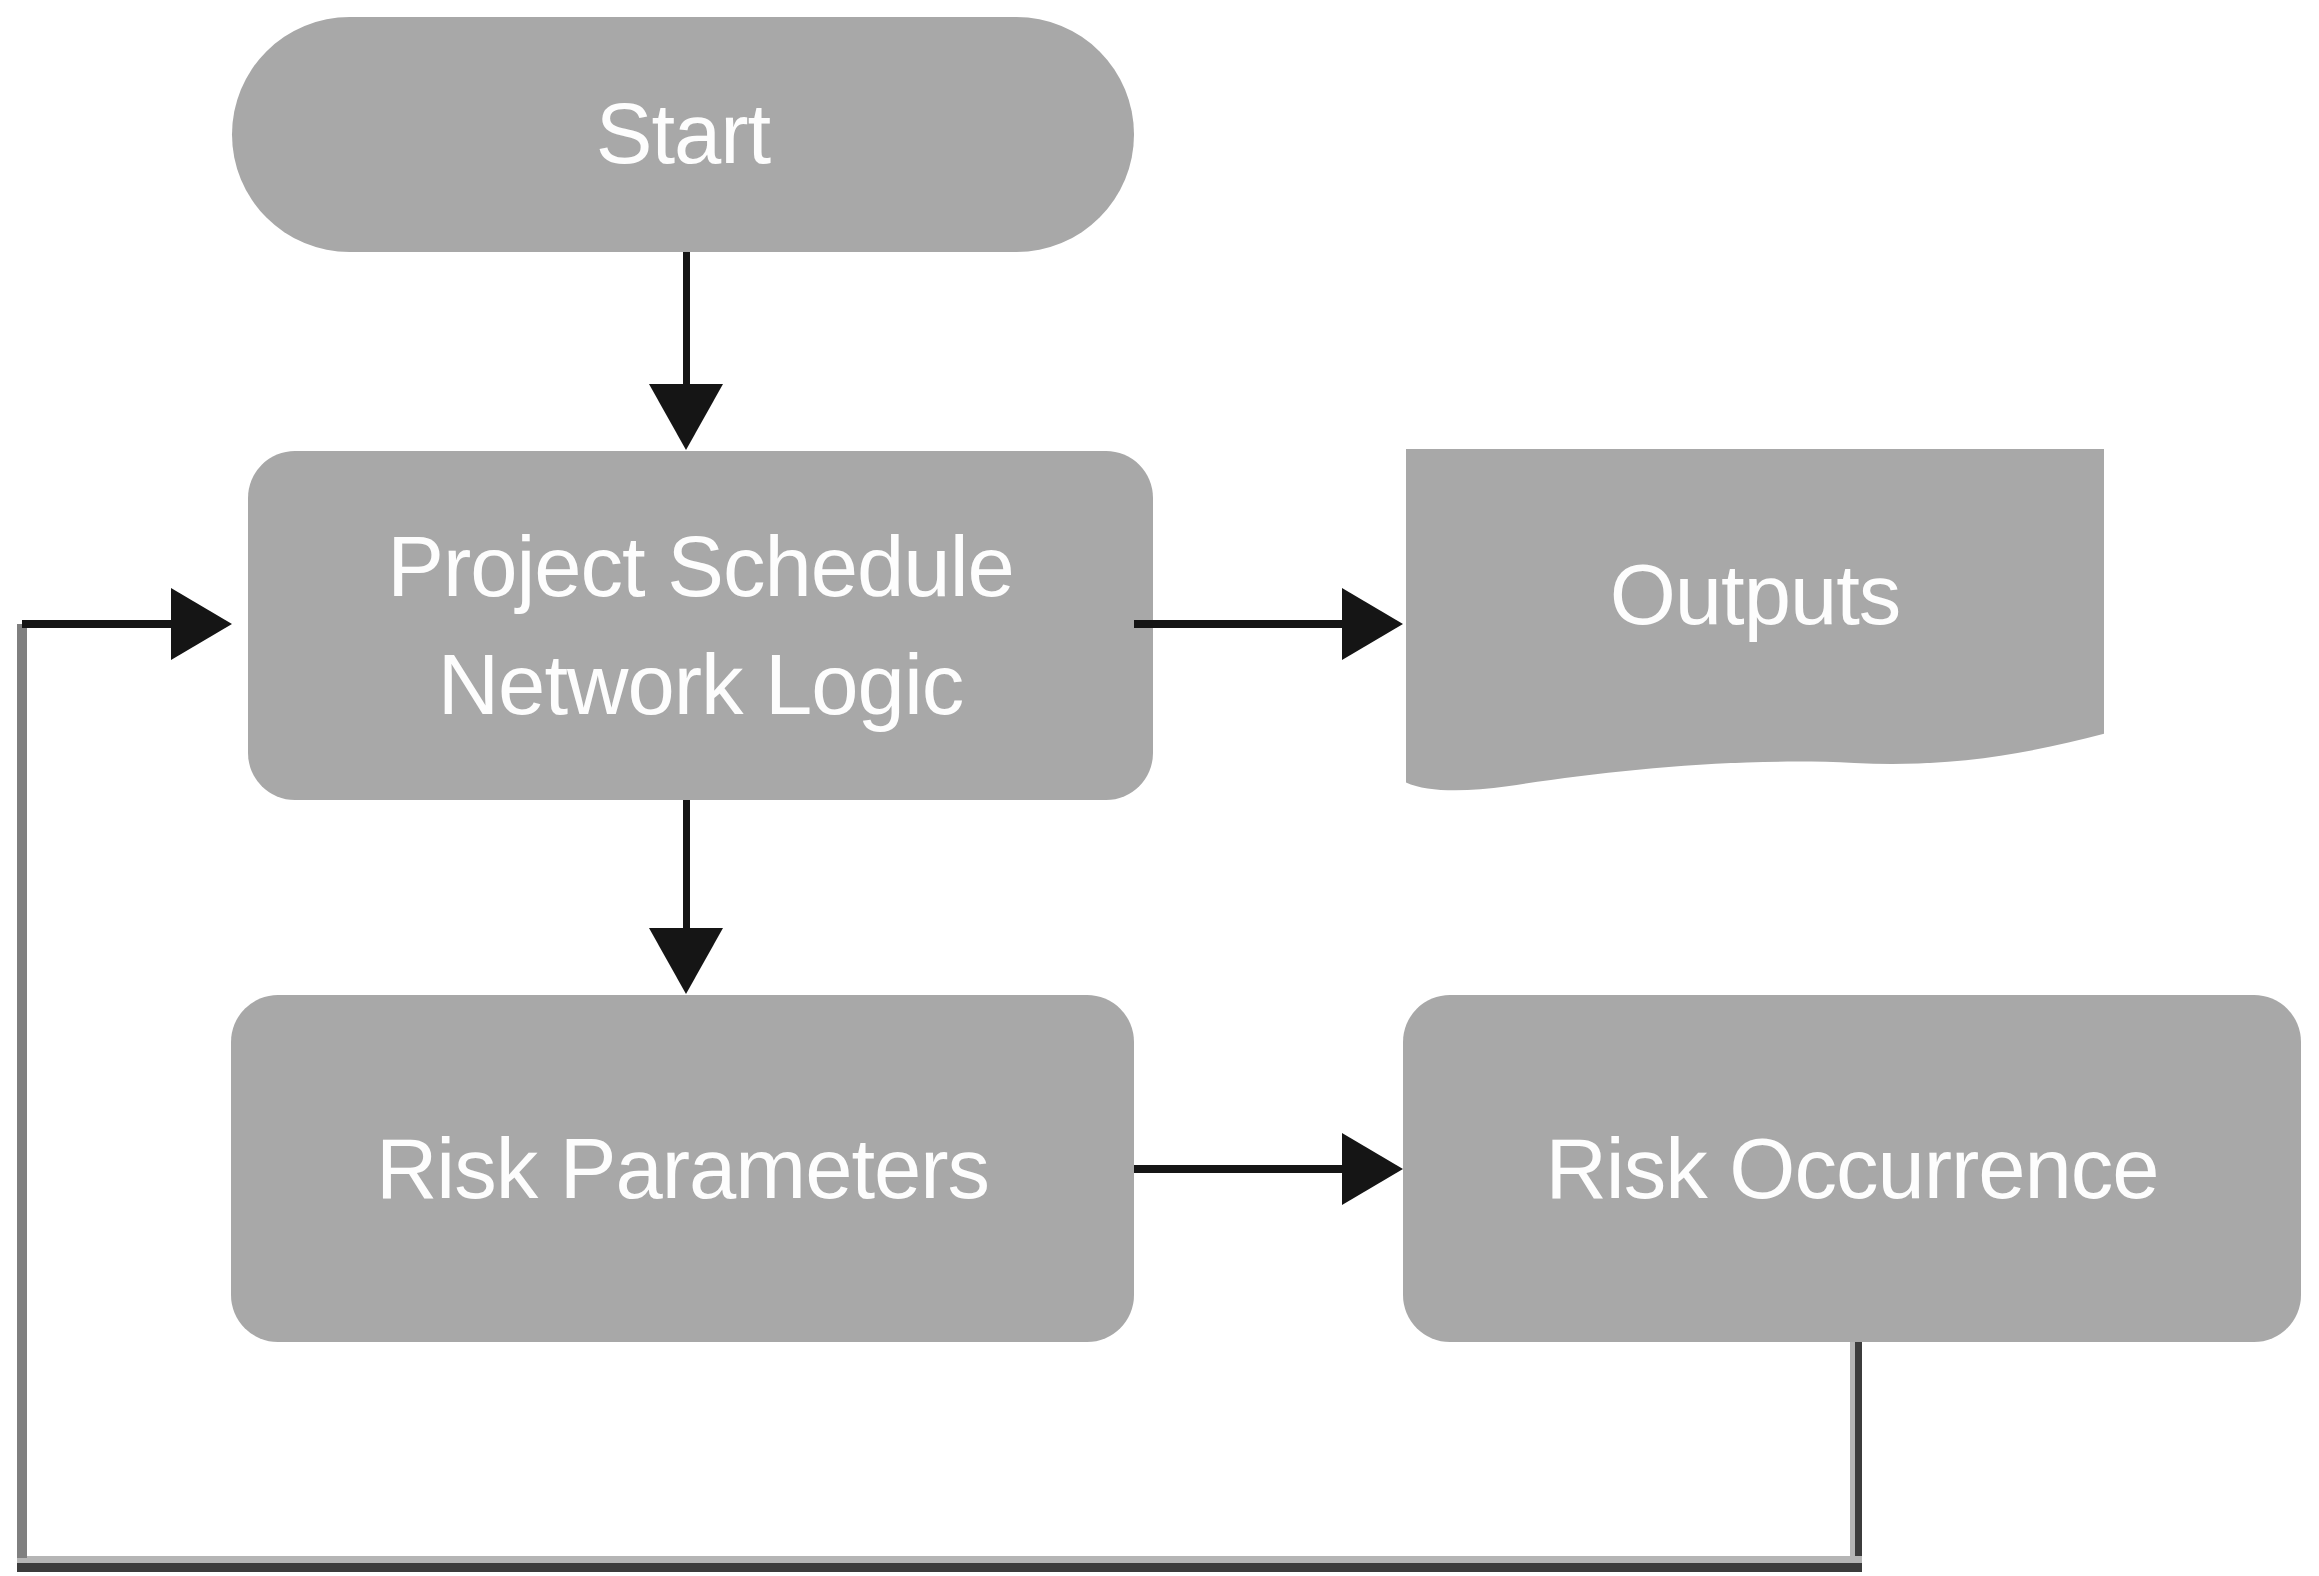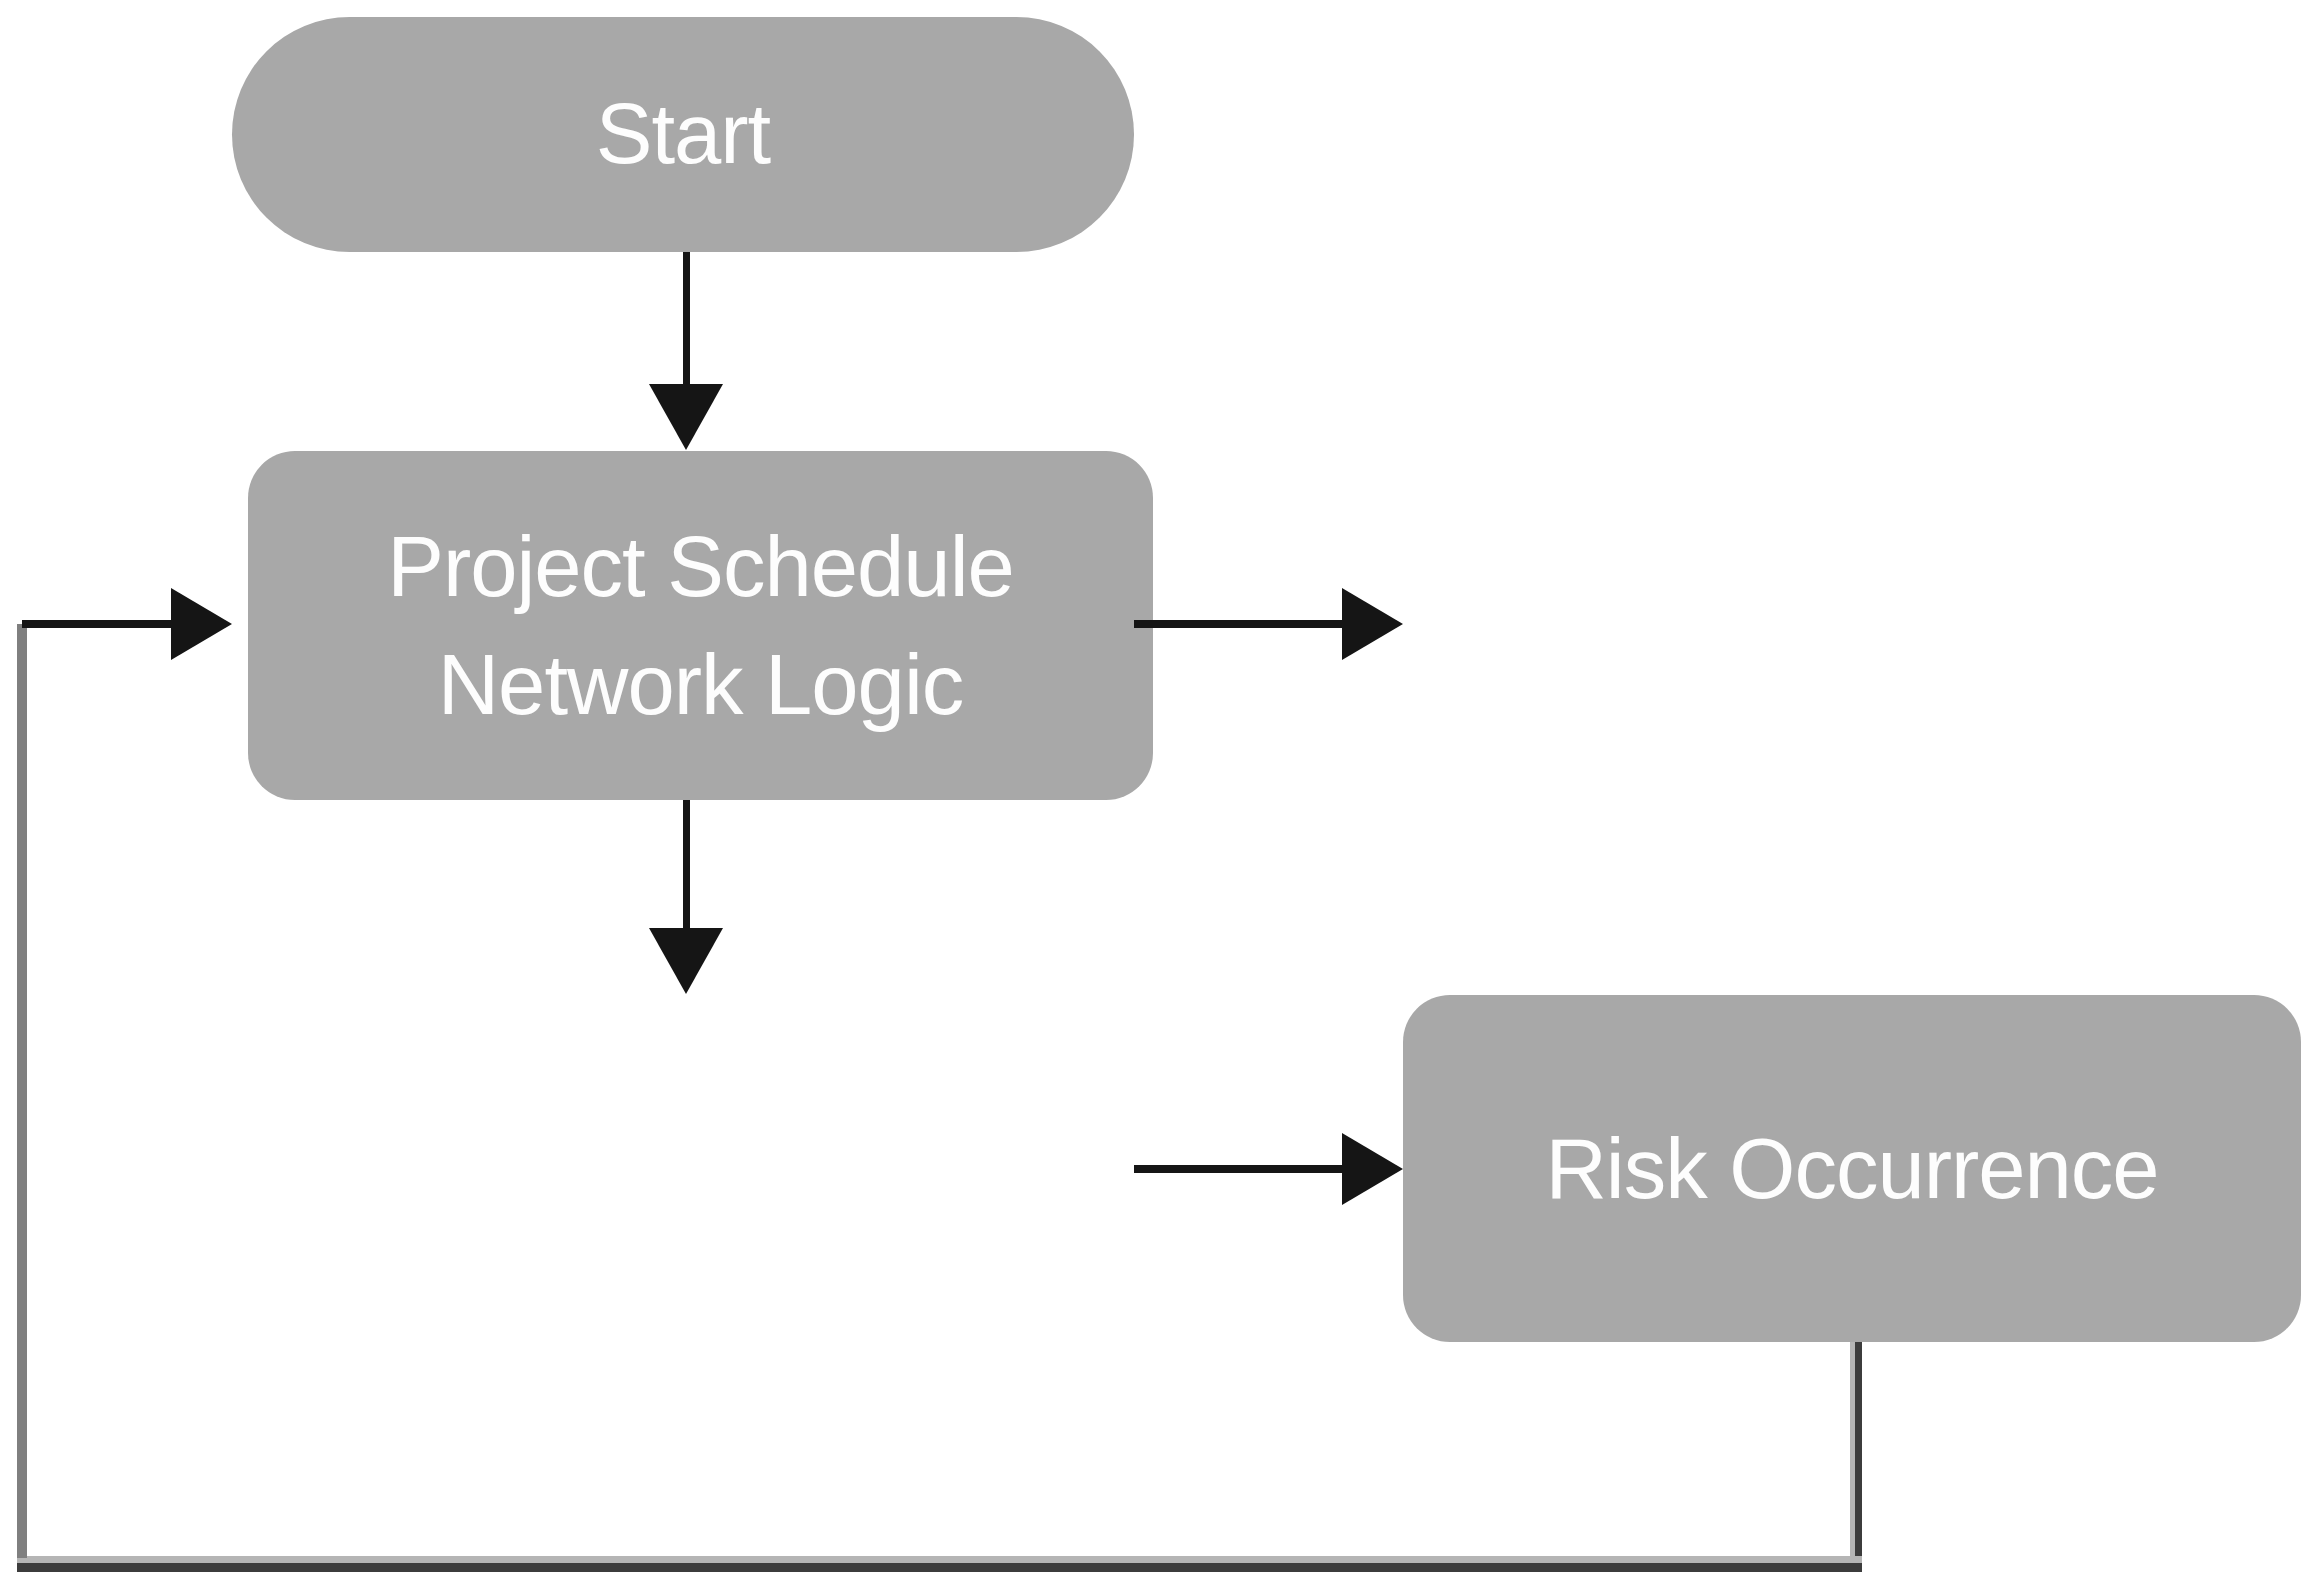--- a/index.html
+++ b/index.html
@@ -105,21 +105,30 @@
 <div class="canvas">
 
   <div class="node terminator" id="node-start">
     <span>Start</span>
   </div>
 
   <div class="node process" id="node-psnl">
     <span class="wrap-label">Project Schedule Network Logic</span>
   </div>
 
+  <div class="document-node">
+    <svg viewBox="0 0 716 360" preserveAspectRatio="none">
+      <path d="M0 0 H716 V292 C640 312 560 327 460 322 C340 316 205 330 104 346 C60 352 22 352 0 342 Z"></path>
+    </svg>
+    <div class="document-label">Outputs</div>
+  </div>
 
+  <div class="node process" id="node-risk-params">
+    <span>Risk Parameters</span>
+  </div>
 
   <div class="node process" id="node-risk-occur">
     <span>Risk Occurrence</span>
   </div>
 
   <div class="stem-v" id="e1-stem"></div>
   <div class="head-down" id="e1-head"></div>
 
   <div class="stem-h" id="e2-stem"></div>
   <div class="head-right" id="e2-head"></div>

